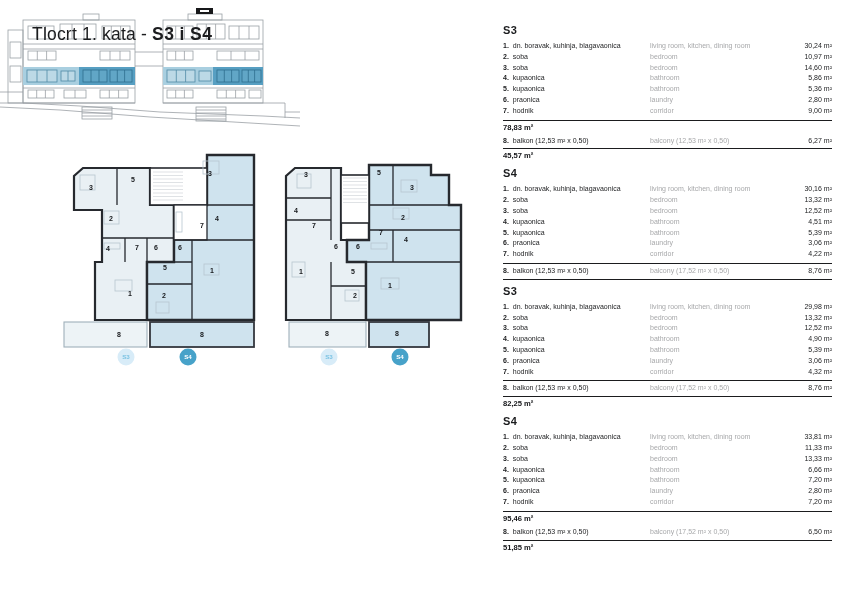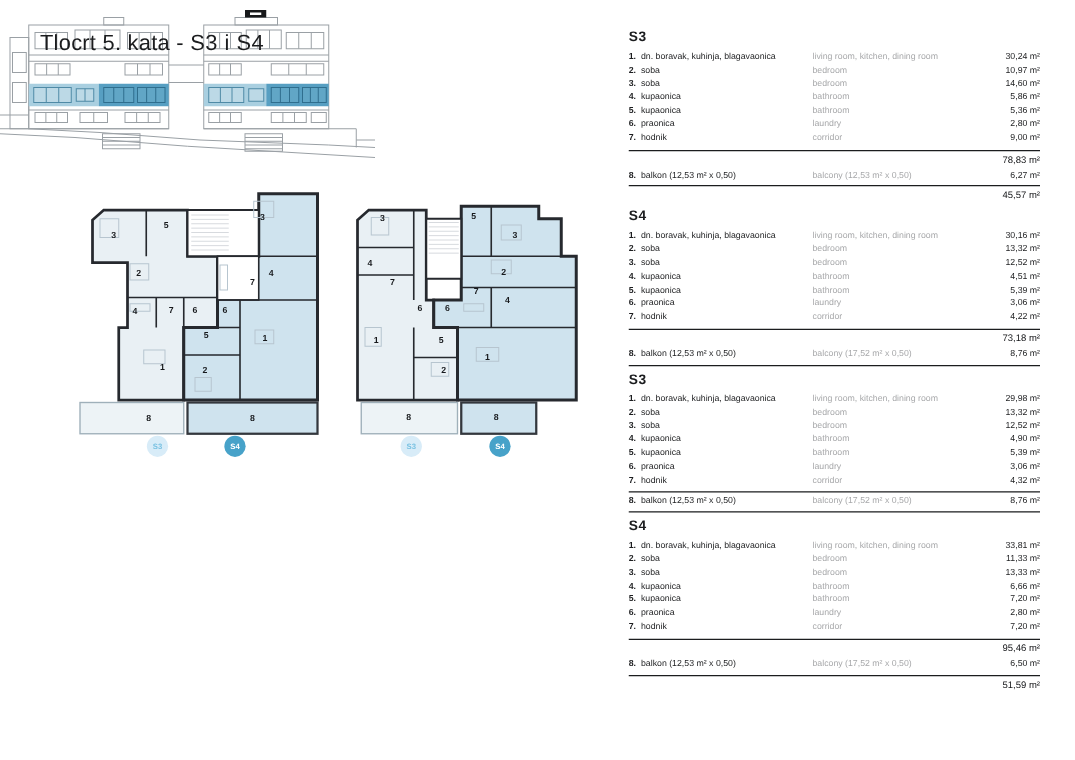--- a/index.html
+++ b/index.html
@@ -2,48 +2,48 @@
 <html><head>
 <meta charset="utf-8">
 <style>
   html,body { margin:0; padding:0; background:#ffffff; }
   .page {
     position:relative; width:860px; height:608px; overflow:hidden;
     background:#ffffff; font-family:"Liberation Sans", sans-serif;
   }
   .title { position:absolute; left:32px; top:24px; font-size:17.5px; color:#1b1c1e;
            font-weight:500; letter-spacing:.2px; }
-  .title b { font-weight:400; letter-spacing:.4px; }
+  .title b { font-weight:700; letter-spacing:.4px; }
 
   .plan { position:absolute; }
   .plan1 { left:57px;  top:150px; }
   .plan2 { left:281px; top:150px; }
   .elev  { left:108px; top:437px; }
 
   .room-num   { font:700 7px "Liberation Sans",sans-serif; fill:#17191c; text-anchor:middle; }
   .badge-text { font:700 6.2px "Liberation Sans",sans-serif; text-anchor:middle; }
 
   .tables { position:absolute; left:503px; top:24px; width:329px; }
   .sec { margin-bottom:5px; }
   .sec-h { font-size:11px; font-weight:800; color:#1b1c1e; letter-spacing:.4px; margin-bottom:5px; }
   .row { display:grid; grid-template-columns:147px 1fr 64px; font-size:7px; line-height:10.8px; color:#1c1d1f; }
   .row .c-en  { color:#a7a8aa; }
   .row .c-val { text-align:right; }
   .row .num { font-weight:800; padding-right:2px; }
   .rule2 { border-top:1.8px solid #1b1c1e; margin-top:3px; }
   .rule1 { border-top:1px   solid #1b1c1e; margin-top:2px; }
-  .tot { font-size:7.6px; font-weight:400; text-align:right; line-height:13px; color:#131417; }
+  .tot { font-size:7.6px; font-weight:700; text-align:left; line-height:13px; color:#131417; }
   .balwrap { margin:2px 0 1px; }
 </style>
 </head>
 <body>
 
 <div class="page">
 
-  <div class="title"><span>Tlocrt 5. kata - </span><b>S3 i S4</b></div>
+  <div class="title"><span>Tlocrt 1. kata - </span><b>S3 i S4</b></div>
 
   
   <svg class="plan plan1" width="200" height="225" viewBox="0 0 200 225">
 
     <path d="M26,18 H93 V55 H117 V112 H90 V170 H38 V112 H45 V60 H17 V26 Z" stroke="#26292e" stroke-width="2.2" fill="#e9f0f4"></path>
     <path d="M150,5 H197 V170 H90 V112 H117 V55 H150 Z" stroke="#26292e" stroke-width="2.4" fill="#cfe3ee"></path>
 
     <rect x="93" y="18" width="57" height="37" fill="#ffffff" stroke="#26292e" stroke-width="1.6"></rect>
     <g stroke="#c9ced3" stroke-width="0.6">
       <path d="M96,22 H126 M96,25.5 H126 M96,29 H126 M96,32.5 H126 M96,36 H126 M96,39.5 H126 M96,43 H126 M96,46.5 H126 M96,50 H126"></path>
@@ -316,21 +316,20 @@
             <span class="c-en">laundry</span>
             <span class="c-val">3,06 m²</span>
           </div>
           <div class="row">
             <span class="c-hr"><span class="num">7.</span> hodnik</span>
             <span class="c-en">corridor</span>
             <span class="c-val">4,22 m²</span>
           </div>
         </div>
       <div class="rule2"></div>
-      <div class="tot">73,18 m²</div>
       <div class="balwrap">
           <div class="row">
             <span class="c-hr"><span class="num">8.</span> balkon (12,53 m² x 0,50)</span>
             <span class="c-en">balcony (17,52 m² x 0,50)</span>
             <span class="c-val">8,76 m²</span>
           </div>
         </div>
       <div class="rule1"></div>
     </div>
 
@@ -375,20 +374,21 @@
         </div>
       <div class="rule2"></div>
       <div class="balwrap">
           <div class="row">
             <span class="c-hr"><span class="num">8.</span> balkon (12,53 m² x 0,50)</span>
             <span class="c-en">balcony (17,52 m² x 0,50)</span>
             <span class="c-val">8,76 m²</span>
           </div>
         </div>
       <div class="rule1"></div>
+      <div class="tot">82,25 m²</div>
     </div>
 
     <div class="sec">
       <div class="sec-h">S4</div>
       <div>
           <div class="row">
             <span class="c-hr"><span class="num">1.</span> dn. boravak, kuhinja, blagavaonica</span>
             <span class="c-en">living room, kitchen, dining room</span>
             <span class="c-val">33,81 m²</span>
           </div>
@@ -426,19 +426,19 @@
       <div class="rule2"></div>
       <div class="tot">95,46 m²</div>
       <div class="balwrap">
           <div class="row">
             <span class="c-hr"><span class="num">8.</span> balkon (12,53 m² x 0,50)</span>
             <span class="c-en">balcony (17,52 m² x 0,50)</span>
             <span class="c-val">6,50 m²</span>
           </div>
         </div>
       <div class="rule1"></div>
-      <div class="tot">51,59 m²</div>
+      <div class="tot">51,85 m²</div>
     </div>
   </div>
 
   
 
 </div>
 
 </body></html>

